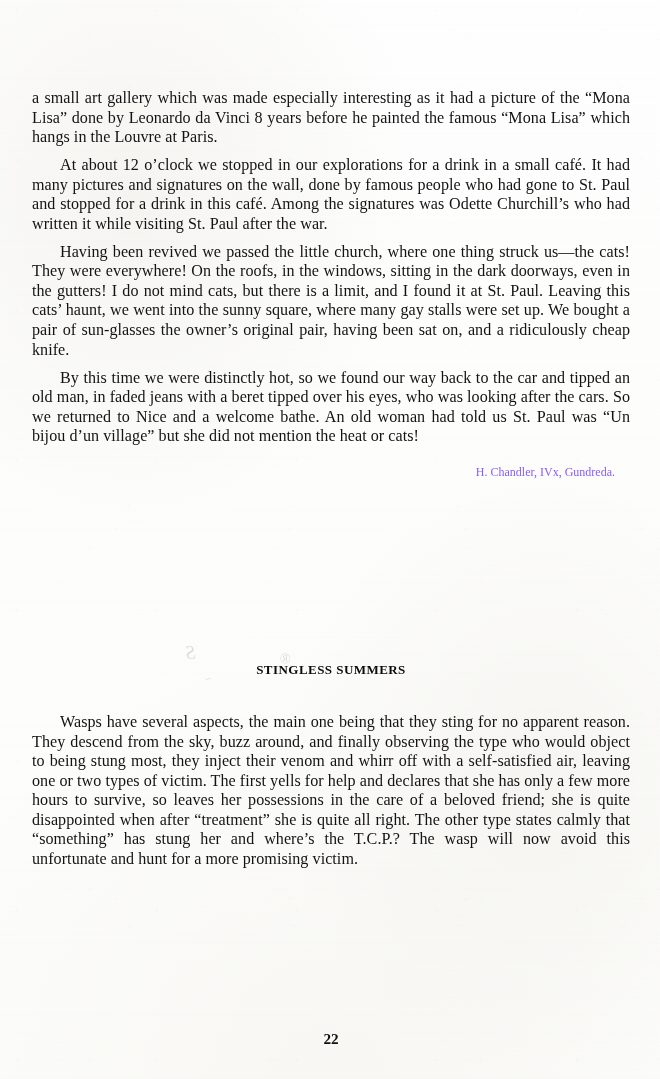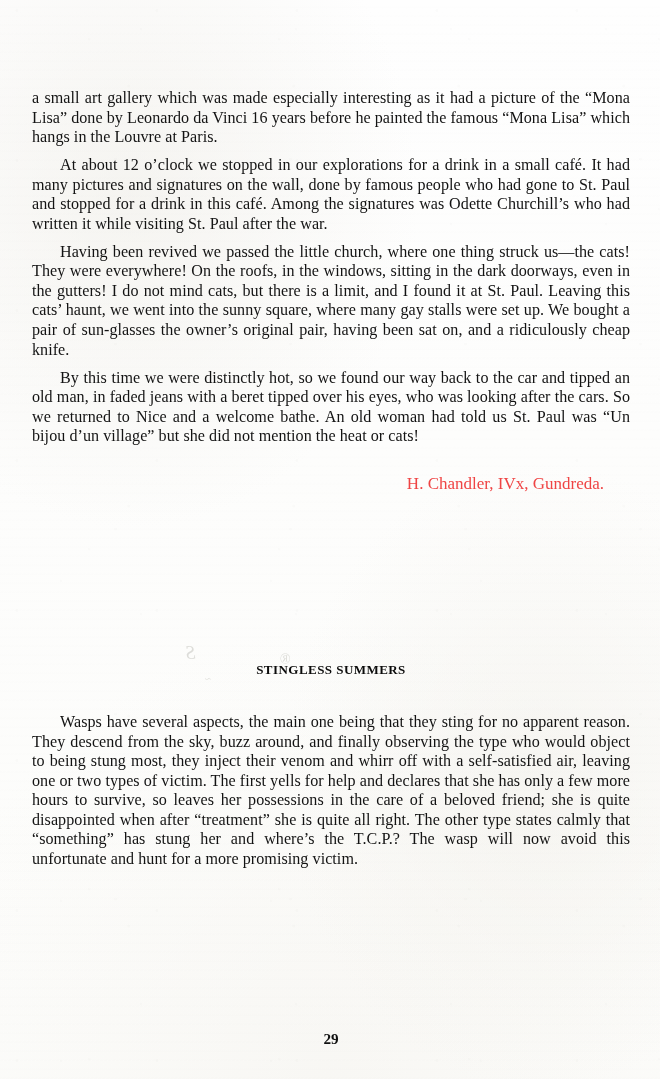--- a/index.html
+++ b/index.html
@@ -72,27 +72,27 @@
     font-size: 16.1px;
     line-height: 19.55px;
     letter-spacing: 0.05px;
     text-indent: 28px;
     color: #131313;
   }
   p.para.noindent { text-indent: 0; }
   p.para + p.para { margin-top: 8.5px; }
 
   .byline {
-    margin: 16px;
+    margin: 5px;
     padding-top: 12px;
     text-align: right;
     padding-right: 10px;
-    font-size: 17px;
+    font-size: 12px;
     line-height: 19.55px;
-    color: #ef4444;
+    color: #8b5cf6;
   }
 
   h2.section-heading {
     margin: 0;
     text-align: center;
     font-size: 13px;
     line-height: 20px;
     font-weight: bold;
     letter-spacing: 0.45px;
     color: #0c0c0c;
@@ -136,30 +136,30 @@
 <div class="grain"></div>
 <div class="bands"></div>
 
 <div class="showthrough st-a">S</div>
 <div class="showthrough st-b">®</div>
 <div class="showthrough st-c">~</div>
 
 <div class="content">
 
   <div class="article article-one">
-    <p class="para noindent">a small art gallery which was made especially interesting as it had a picture of the “Mona Lisa” done by Leonardo da Vinci 16 years before he painted the famous “Mona Lisa” which hangs in the Louvre at Paris.</p>
+    <p class="para noindent">a small art gallery which was made especially interesting as it had a picture of the “Mona Lisa” done by Leonardo da Vinci 8 years before he painted the famous “Mona Lisa” which hangs in the Louvre at Paris.</p>
     <p class="para">At about 12 o’clock we stopped in our explorations for a drink in a small café.   It had many pictures and signatures on the wall, done by famous people who had gone to St. Paul and stopped for a drink in this café.   Among the signatures was Odette Churchill’s who had written it while visiting St. Paul after the war.</p>
     <p class="para">Having been revived we passed the little church, where one thing struck us—the cats!   They were everywhere!   On the roofs, in the windows, sitting in the dark doorways, even in the gutters! I do not mind cats, but there is a limit, and I found it at St. Paul. Leaving this cats’ haunt, we went into the sunny square, where many gay stalls were set up.   We bought a pair of sun-glasses the owner’s original pair, having been sat on, and a ridiculously cheap knife.</p>
     <p class="para">By this time we were distinctly hot, so we found our way back to the car and tipped an old man, in faded jeans with a beret tipped over his eyes, who was looking after the cars.   So we returned to Nice and a welcome bathe.   An old woman had told us St. Paul was “Un bijou d’un village” but she did not mention the heat or cats!</p>
     <p class="byline">H. Chandler, IVx, Gundreda.</p>
   </div>
 
   <div class="heading-wrap">
     <h2 class="section-heading">STINGLESS SUMMERS</h2>
   </div>
 
   <div class="article article-two">
     <p class="para">Wasps have several aspects, the main one being that they sting for no apparent reason.   They descend from the sky, buzz around, and finally observing the type who would object to being stung most, they inject their venom and whirr off with a self-satisfied air, leaving one or two types of victim.   The first yells for help and declares that she has only a few more hours to survive, so leaves her possessions in the care of a beloved friend; she is quite disappointed when after “treatment” she is quite all right.   The other type states calmly that “something” has stung her and where’s the T.C.P.? The wasp will now avoid this unfortunate and hunt for a more promising victim.</p>
   </div>
 
-  <div class="folio">29</div>
+  <div class="folio">22</div>
 
 </div>
 
 </body></html>

